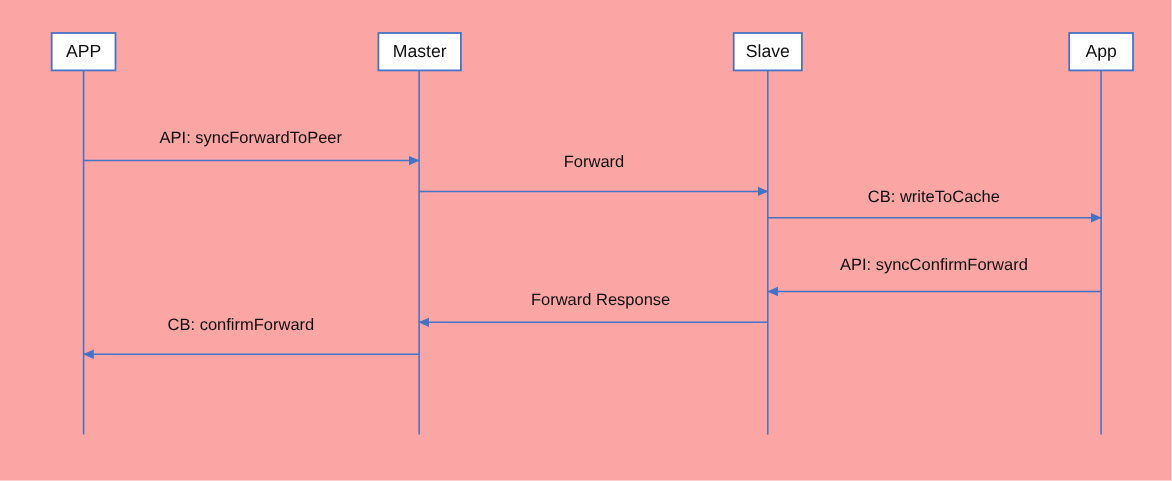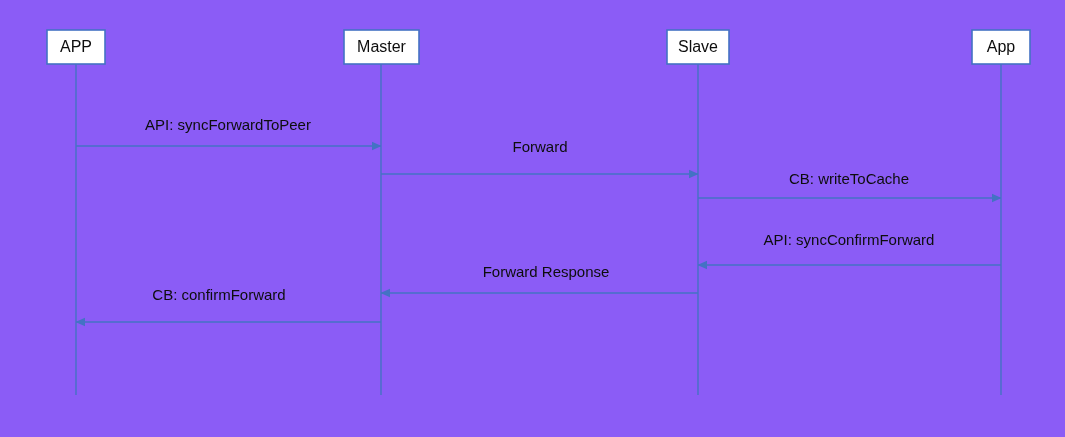--- a/index.html
+++ b/index.html
@@ -7,21 +7,21 @@
     padding: 0;
     background: #ffffff;
   }
   body {
     font-family: "Liberation Sans", sans-serif;
   }
   #canvas {
     position: relative;
     width: 1065px;
     height: 437px;
-    background: #8b5cf6;
+    background: #fca5a5;
     overflow: hidden;
   }
   svg#diagram {
     position: absolute;
     left: 0;
     top: 0;
     width: 1065px;
     height: 437px;
     display: block;
   }

